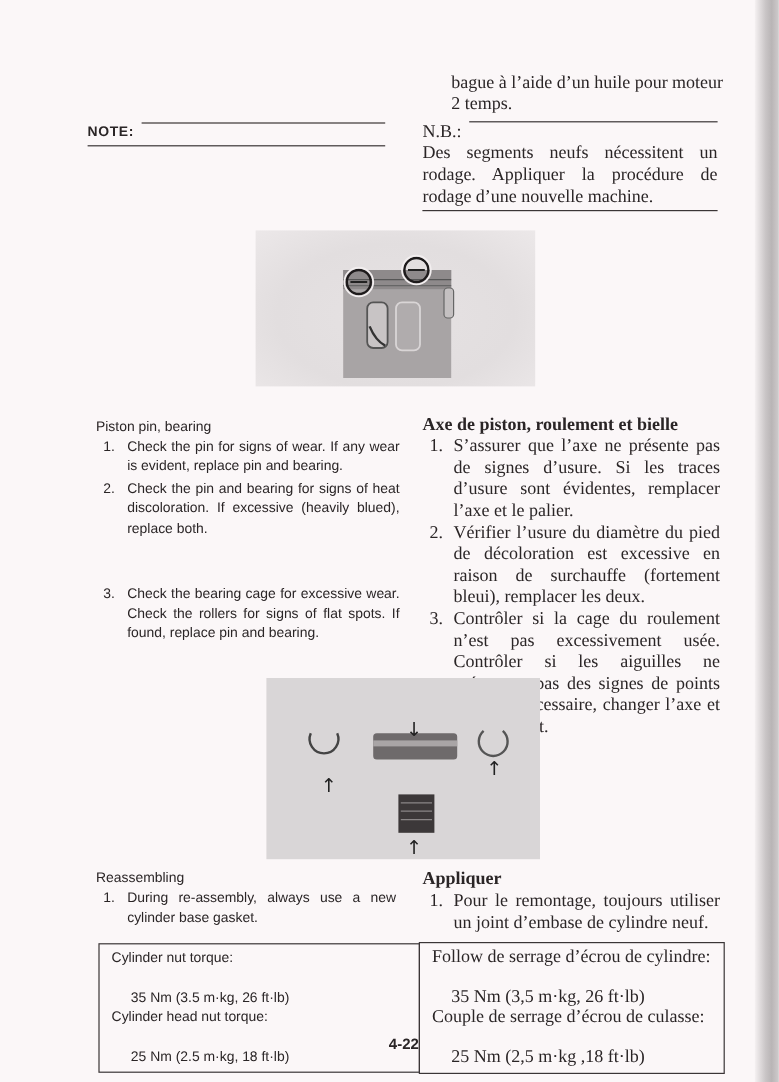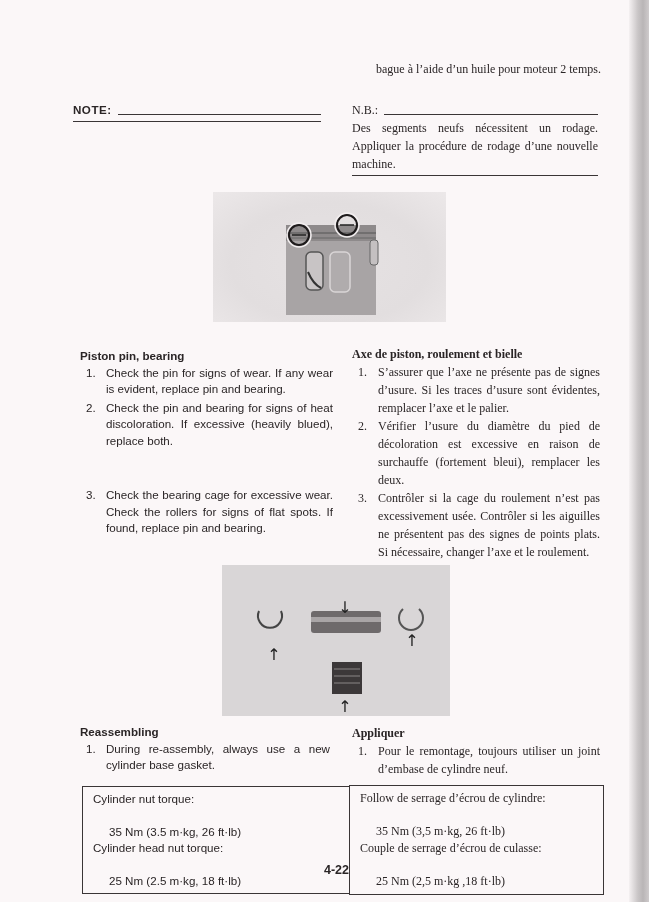--- a/index.html
+++ b/index.html
@@ -6,30 +6,30 @@
   body {
     width: 649px; height: 902px; position: relative; overflow: hidden;
     background: #fbf7f8;
     color: #2a2526;
   }
   .page-edge {
     position: absolute; top: 0; right: 0; width: 20px; height: 902px;
     background: linear-gradient(to right, #f5f1f2 0%, #c9c5c6 45%, #b9b5b6 70%, #cfcbcc 100%);
   }
   .sans { font-family: "Liberation Sans", "DejaVu Sans", sans-serif; font-size: 11.6px; line-height: 16.5px; }
-  .serif { font-family: "Liberation Serif", "DejaVu Serif", serif; font-size: 12px; line-height: 18px; }
+  .serif { font-family: "Liberation Serif", "DejaVu Serif", serif; font-size: 15px; line-height: 18px; }
   .abs { position: absolute; }
   .justify { text-align: justify; }
   .rule { border-bottom: 1.3px solid #3a3536; }
 
   
-  .note-head { display: flex; align-items: flex-end; gap: 6px; }
+  .note-head { display: flex; align-items: flex-start; gap: 6px; }
   .note-head .line { flex: 1; border-bottom: 1.3px solid #3a3536; margin-bottom: 4px; }
 
-  .heading-sans { font-weight: bold; }
+  .heading-sans { font-weight: normal; }
   .heading-serif { font-weight: bold; }
 
   ol.steps { list-style: none; margin: 0; padding: 0; }
   ol.steps li { position: relative; padding-left: 26px; }
   ol.steps li .num { position: absolute; left: 6px; top: 0; }
 
   .box {
     border: 1.3px solid #3a3536;
     padding: 4px 8px 4px 10px;
   }

